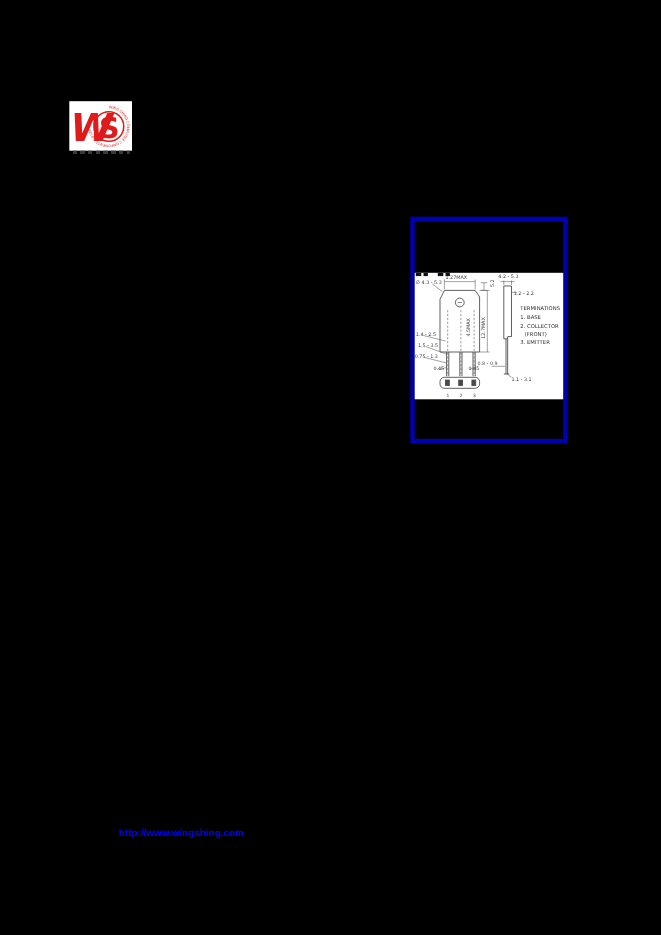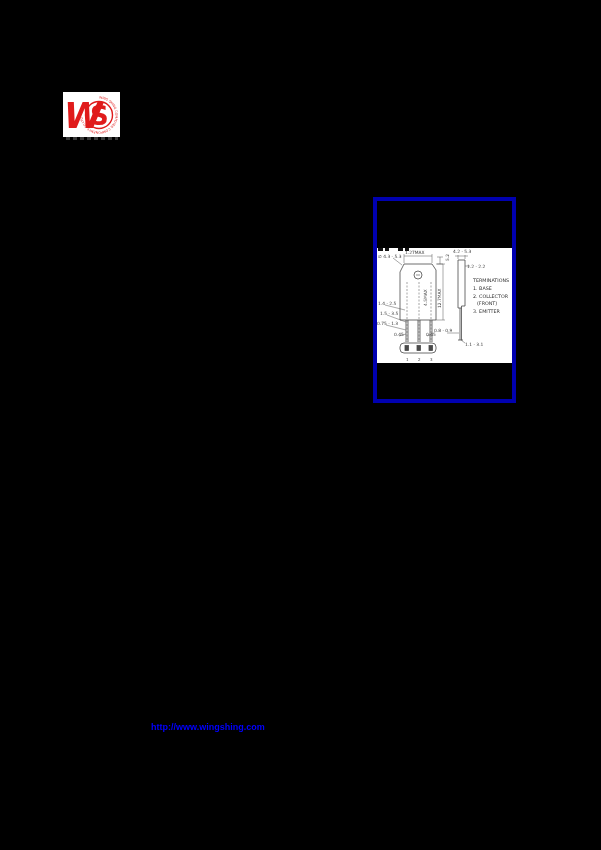--- a/index.html
+++ b/index.html
@@ -22,25 +22,24 @@
     position:absolute;left:373px;top:197px;width:135px;height:198px;
     border:4px solid #0000b0;background:#000000;
   }
   .outline-white{
     position:absolute;left:0;top:47px;width:135px;height:115px;
     background:#ffffff;
   }
   .outline-white svg{display:block;}
   
   .footer-link{
-    position:absolute;left:108px;top:722px;
+    position:absolute;left:108px;top:752px;
     font-size:9px;font-weight:bold;color:#0000ff;
     letter-spacing:0px;text-decoration:none;
     font-family:"Liberation Sans", sans-serif;
-    margin-left:43px;
   }
   text{font-family:"DejaVu Sans", sans-serif;}
 </style>
 </head>
 <body>
 
 <div class="logo-patch">
   <svg width="57" height="45" viewBox="0 0 57 45">
 
     <defs>

